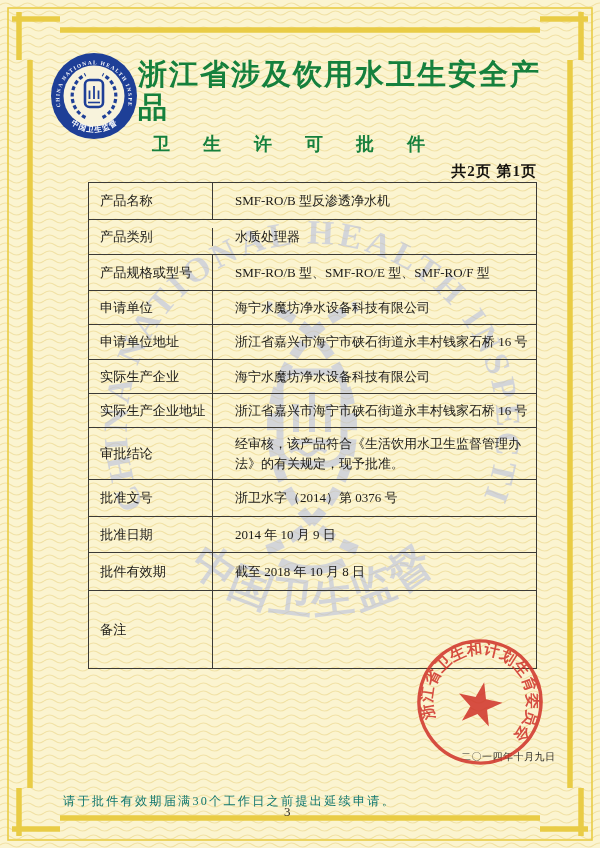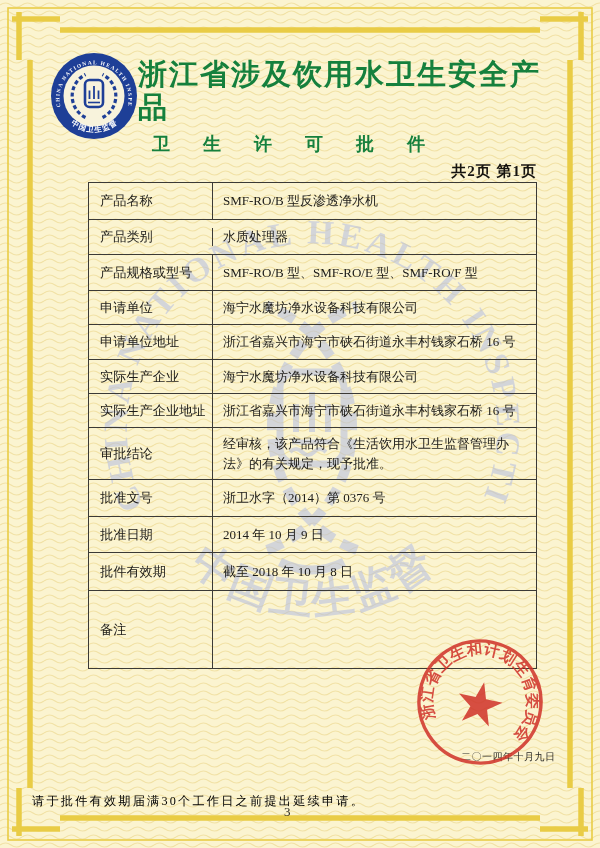--- a/index.html
+++ b/index.html
@@ -13,29 +13,29 @@
   svg{display:block;}
   
   .title-block{left:138px;top:58px;width:430px;text-align:left;
     font-family:"Liberation Sans","DejaVu Sans",sans-serif;font-weight:900;color:#15803d;}
   .title-l1{font-size:29px;letter-spacing:2px;line-height:1.15;}
   .title-l2{font-size:18px;letter-spacing:14px;padding-left:14px;margin-top:7px;}
   
   .pagination{top:162px;right:63px;font-size:15px;font-weight:bold;color:#15130f;letter-spacing:1px;}
   
   .table{left:88px;top:182px;width:449px;border:1.4px solid #3b3a36;box-sizing:border-box;}
-  .trow{display:flex;border-top:1.2px solid #3b3a36;box-sizing:border-box;}
+  .trow{display:flex;border-top:1.2px solid #3b3a36;box-sizing:border-box;gap:12px;}
   .trow:first-child{border-top:none;}
   .tlabel{width:124px;flex:0 0 124px;border-right:1.2px solid #3b3a36;box-sizing:border-box;
     display:flex;align-items:center;padding-left:11px;font-size:13.2px;}
   .tvalue{flex:1;display:flex;align-items:center;padding:3px 6px 3px 10px;
     font-size:13px;line-height:1.5;}
   
   .issue-date{left:461px;top:750px;font-size:10px;letter-spacing:0.5px;color:#2b2a26;}
-  .footer-note{left:32px;top:793px;font-size:12.2px;letter-spacing:2.2px;color:#000000;}
+  .footer-note{left:63px;top:793px;font-size:12.2px;letter-spacing:2.2px;color:#0f766e;}
   .page-number{left:284px;top:804px;font-size:13px;color:#27251f;}
 </style>
 </head>
 <body>
 
 <div class="page" style="--bg: #fbf4d0; --wave-line: #efdd9b; --gold: #e9cc45; --blue: #1e3f97; --wm: #b4bde1; --red: #d0332a;">
 
   <svg class="abs" style="left:0;top:0" width="600" height="848" viewBox="0 0 600 848" aria-hidden="true">
     <defs>
       <pattern id="wv" width="22" height="8" patternUnits="userSpaceOnUse">

